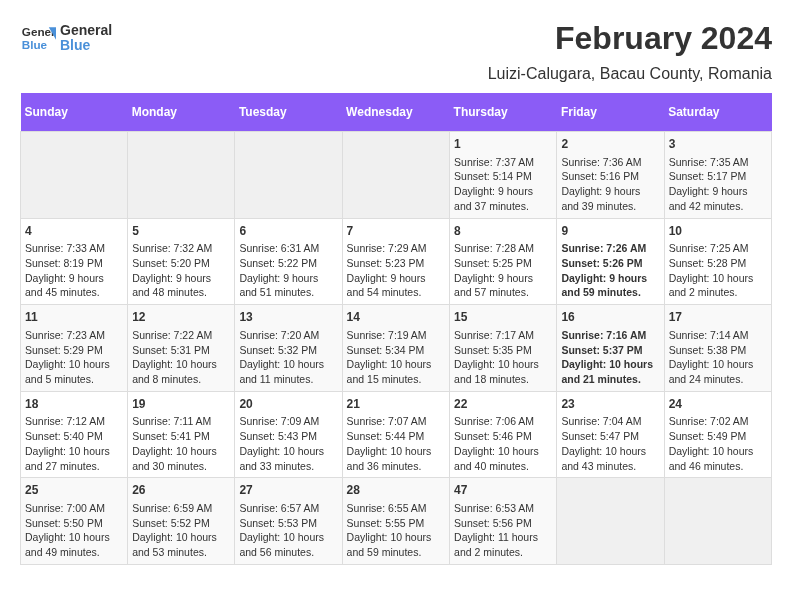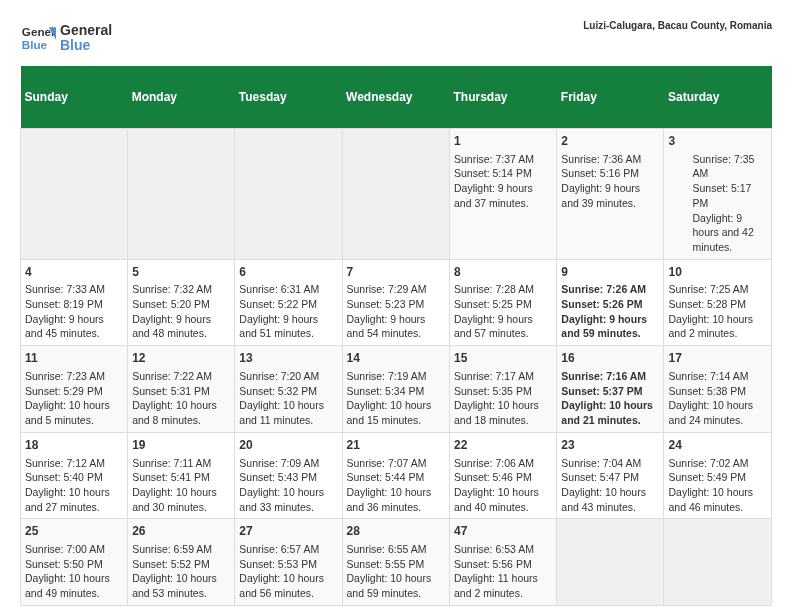--- a/index.html
+++ b/index.html
@@ -27,33 +27,34 @@
     }
     .title-block {
       text-align: right;
     }
     .title-block h1 {
       font-size: 32px;
       font-weight: bold;
       color: #333;
     }
     .title-block h2 {
-      font-size: 10px;
-      font-weight: bold;
+      font-size: 16px;
+      font-weight: normal;
       color: #333;
+      margin-top: 8px;
     }
     table {
       width: 100%;
       border-collapse: collapse;
       font-size: 11px;
     }
     thead th {
-      background-color: #15803d;
+      background-color: #8b5cf6;
       color: #fff;
-      padding: 24px 4px;
+      padding: 12px 4px;
       text-align: left;
       font-size: 12px;
       font-weight: bold;
     }
     tbody td {
       vertical-align: top;
       padding: 4px;
       border: 1px solid #ddd;
       width: 108px;
       min-height: 80px;
@@ -89,20 +90,21 @@
       <text x="2" y="18" font-size="13" font-weight="bold" fill="#333">General</text>
       <text x="2" y="32" font-size="13" font-weight="bold" fill="#4a90d9">Blue</text>
       <polygon points="32,8 40,8 40,22" fill="#4a90d9"></polygon>
     </svg>
     <div style="display:flex;flex-direction:column;line-height:1.1;">
       <span style="font-size:14px;font-weight:bold;color:#333;">General</span>
       <span style="font-size:14px;font-weight:bold;color:#4a90d9;">Blue</span>
     </div>
   </div>
   <div class="title-block">
+    <h1>February 2024</h1>
     <h2>Luizi-Calugara, Bacau County, Romania</h2>
   </div>
 </div>
 
 <table>
   <thead>
     <tr id="header-row">
     <th>Sunday</th>
         <th>Monday</th>
         <th>Tuesday</th>
@@ -125,21 +127,21 @@
 Daylight: 9 hours and 37 minutes.</div>
         </td>
         <td>
           <span class="day-number">2</span>
           <div class="day-info" style="white-space: pre-line;">Sunrise: 7:36 AM
 Sunset: 5:16 PM
 Daylight: 9 hours and 39 minutes.</div>
         </td>
         <td>
           <span class="day-number">3</span>
-          <div class="day-info" style="white-space: pre-line; margin-left: 24px;">Sunrise: 7:35 AM
+          <div class="day-info" style="white-space: pre-line;">Sunrise: 7:35 AM
 Sunset: 5:17 PM
 Daylight: 9 hours and 42 minutes.</div>
         </td>
       </tr>
       <tr>
         <td>
           <span class="day-number">4</span>
           <div class="day-info" style="white-space: pre-line;">Sunrise: 7:33 AM
 Sunset: 8:19 PM
 Daylight: 9 hours and 45 minutes.</div>

